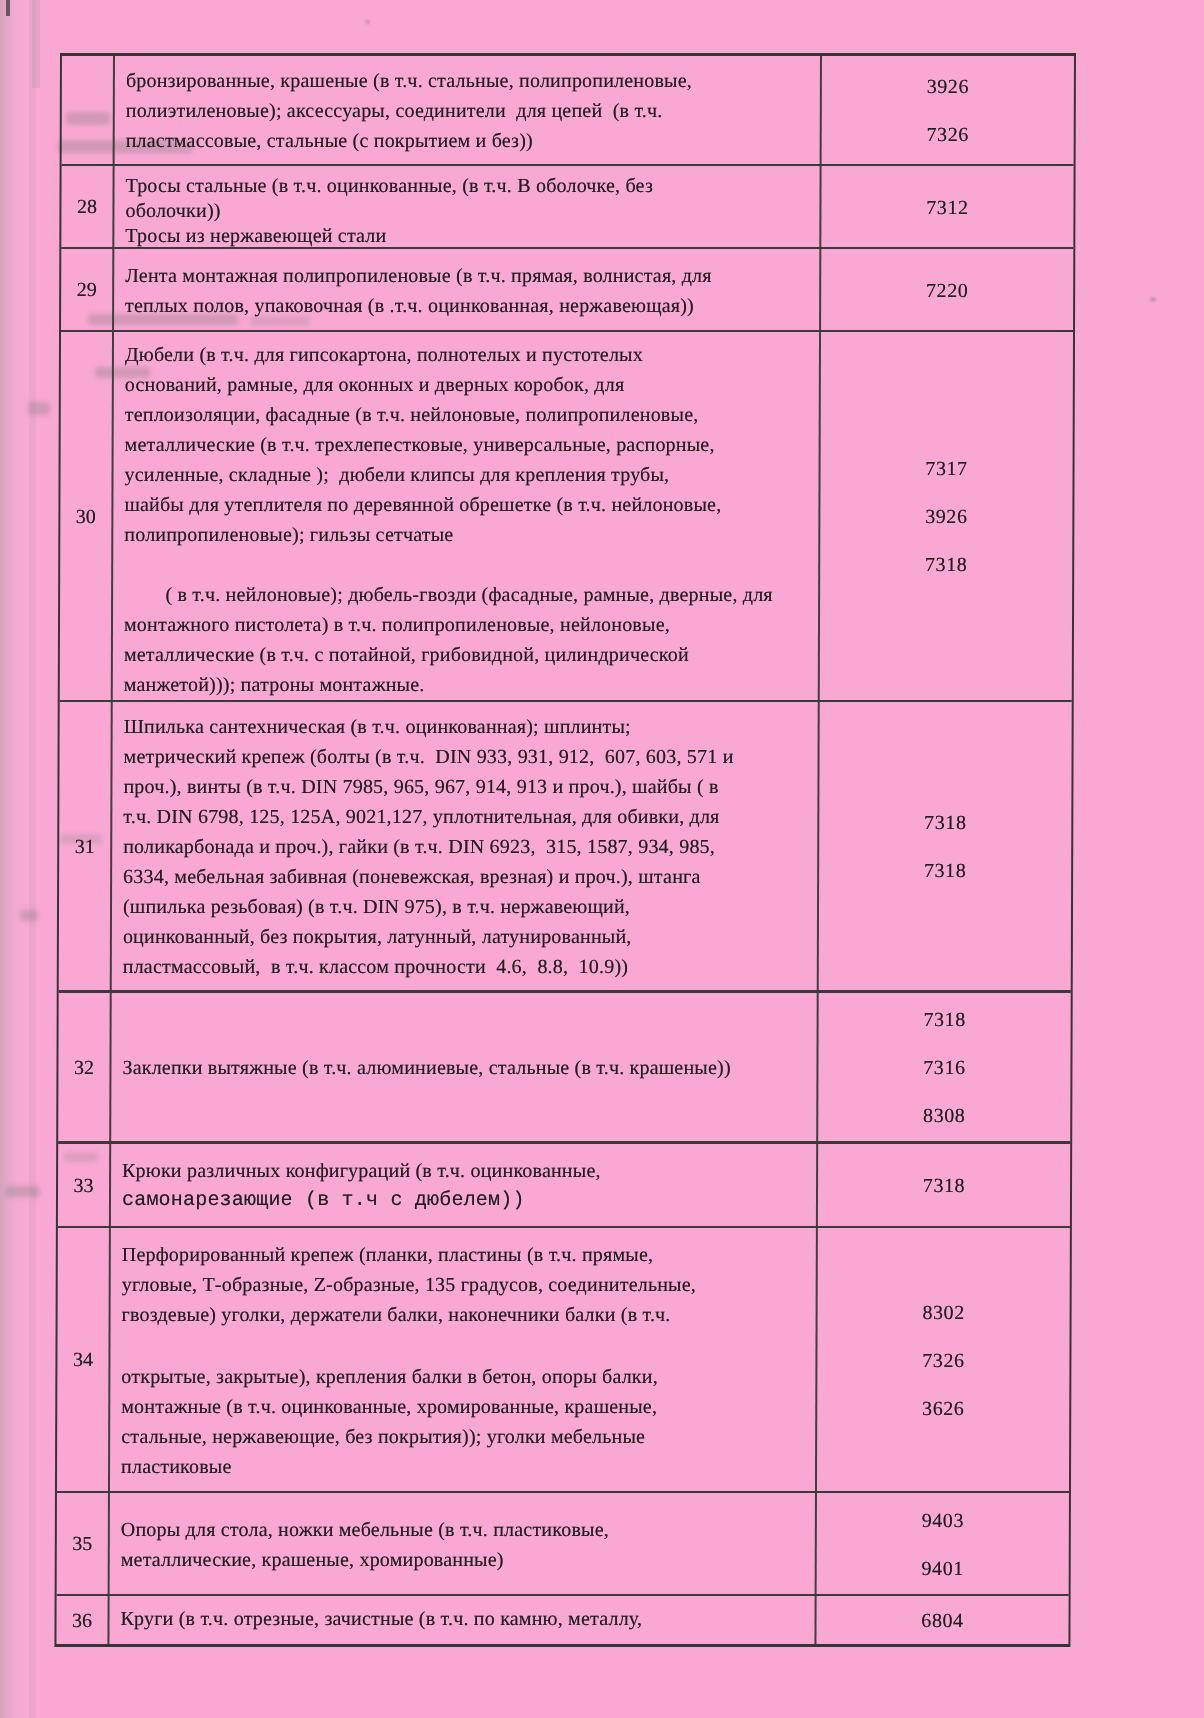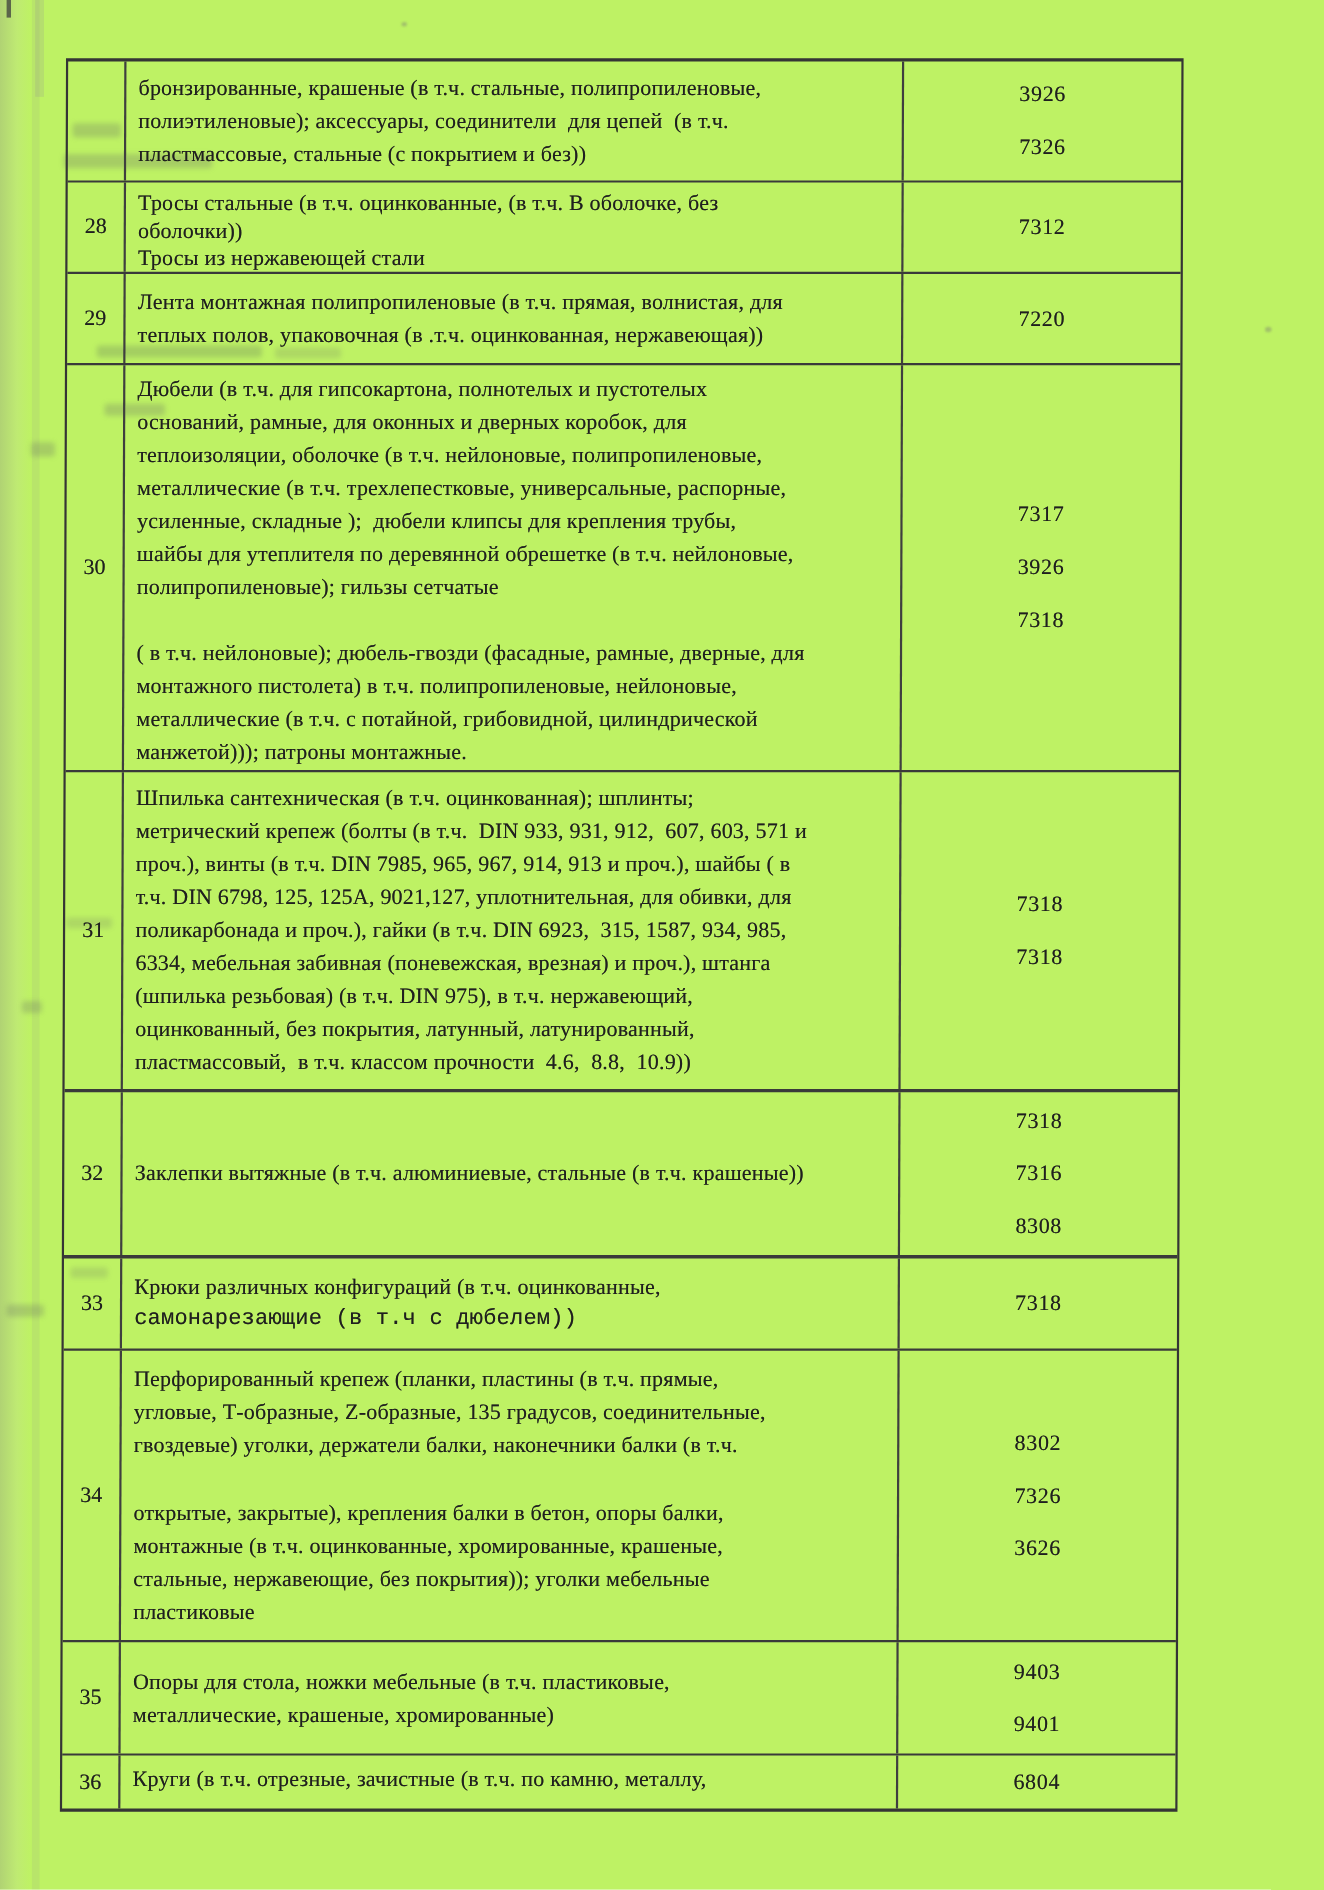--- a/index.html
+++ b/index.html
@@ -1,17 +1,17 @@
 <!DOCTYPE html>
 <html><head>
 <meta charset="utf-8">
 <style>
   html,body{margin:0;padding:0;background:#ffffff;}
   .page{
-    position:relative;width:1204px;height:1718px;background:#bef264;overflow:hidden;
+    position:relative;width:1204px;height:1718px;background:#f9a8d4;overflow:hidden;
     font-family:"Liberation Serif", serif;color:#1f1f1f;
   }
   
   .edge-band{position:absolute;left:0;top:0;width:28px;height:100%;
     background:linear-gradient(90deg, rgba(150,150,145,.34), rgba(195,195,190,.16) 55%, rgba(255,255,255,0));}
   .edge-streak{position:absolute;left:29px;top:0;width:7px;height:100%;
     background:rgba(150,150,145,.13);}
   .corner-tick{position:absolute;left:6px;top:0;width:4px;height:16px;background:rgba(60,60,60,.75);}
   .top-streak{position:absolute;left:32px;top:0;width:8px;height:88px;background:rgba(150,150,145,.22);}
   
@@ -95,27 +95,27 @@
         </div>
     <div class="cell codes">
           <div class="code">7220</div>
         </div>
   </div>
       <div class="trow" style="height: 370px;">
     <div class="cell num">30</div>
     <div class="cell desc top">
           <div class="dline" style="line-height: 30px;">Дюбели (в т.ч. для гипсокартона, полнотелых и пустотелых</div>
           <div class="dline" style="line-height: 30px;">оснований, рамные, для оконных и дверных коробок, для</div>
-          <div class="dline" style="line-height: 30px;">теплоизоляции, оболочке (в т.ч. нейлоновые, полипропиленовые,</div>
+          <div class="dline" style="line-height: 30px;">теплоизоляции, фасадные (в т.ч. нейлоновые, полипропиленовые,</div>
           <div class="dline" style="line-height: 30px;">металлические (в т.ч. трехлепестковые, универсальные, распорные,</div>
           <div class="dline" style="line-height: 30px;">усиленные, складные );  дюбели клипсы для крепления трубы,</div>
           <div class="dline" style="line-height: 30px;">шайбы для утеплителя по деревянной обрешетке (в т.ч. нейлоновые,</div>
           <div class="dline" style="line-height: 30px;">полипропиленовые); гильзы сетчатые</div>
           <div class="dline" style="line-height: 30px;">&nbsp;</div>
-          <div class="dline" style="line-height: 30px;">( в т.ч. нейлоновые); дюбель-гвозди (фасадные, рамные, дверные, для</div>
+          <div class="dline" style="line-height: 30px; text-align: center;">( в т.ч. нейлоновые); дюбель-гвозди (фасадные, рамные, дверные, для</div>
           <div class="dline" style="line-height: 30px;">монтажного пистолета) в т.ч. полипропиленовые, нейлоновые,</div>
           <div class="dline" style="line-height: 30px;">металлические (в т.ч. с потайной, грибовидной, цилиндрической</div>
           <div class="dline" style="line-height: 30px;">манжетой))); патроны монтажные.</div>
         </div>
     <div class="cell codes">
           <div class="code">7317</div>
           <div class="code">3926</div>
           <div class="code">7318</div>
         </div>
   </div>

